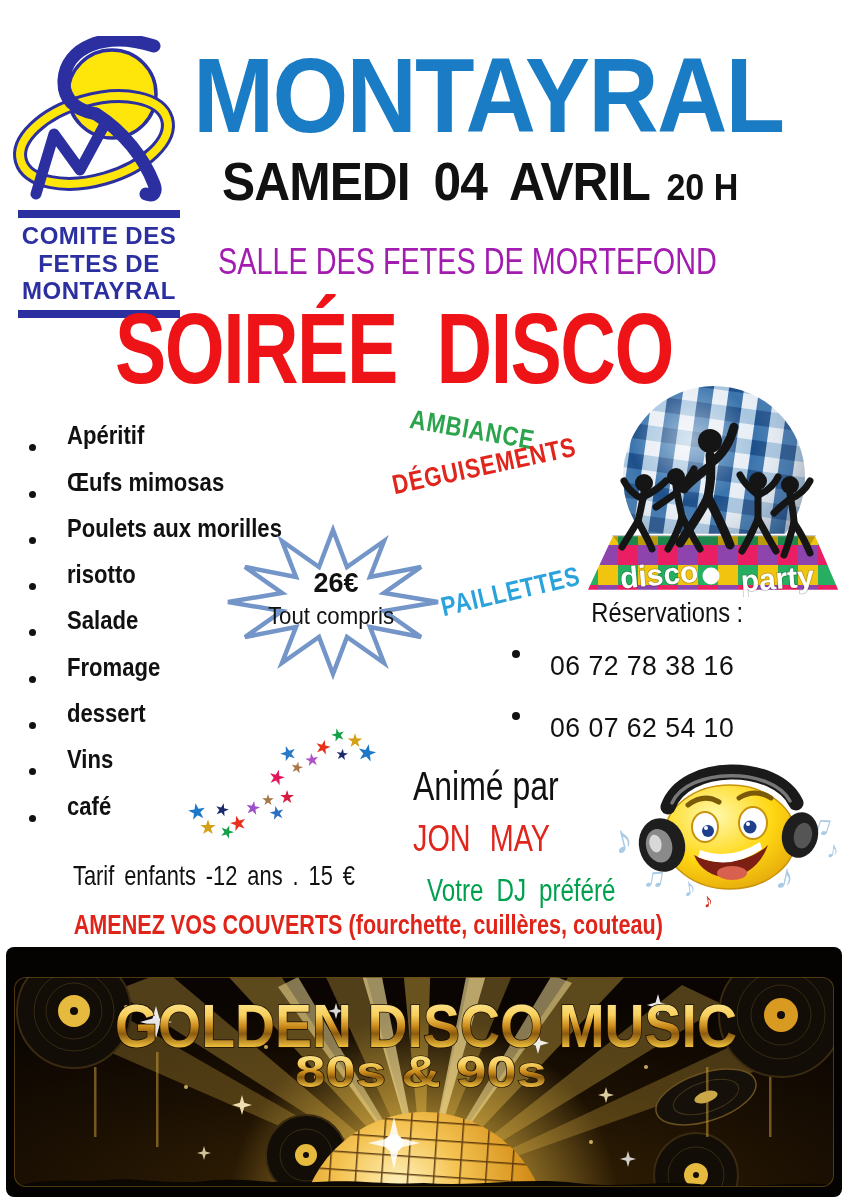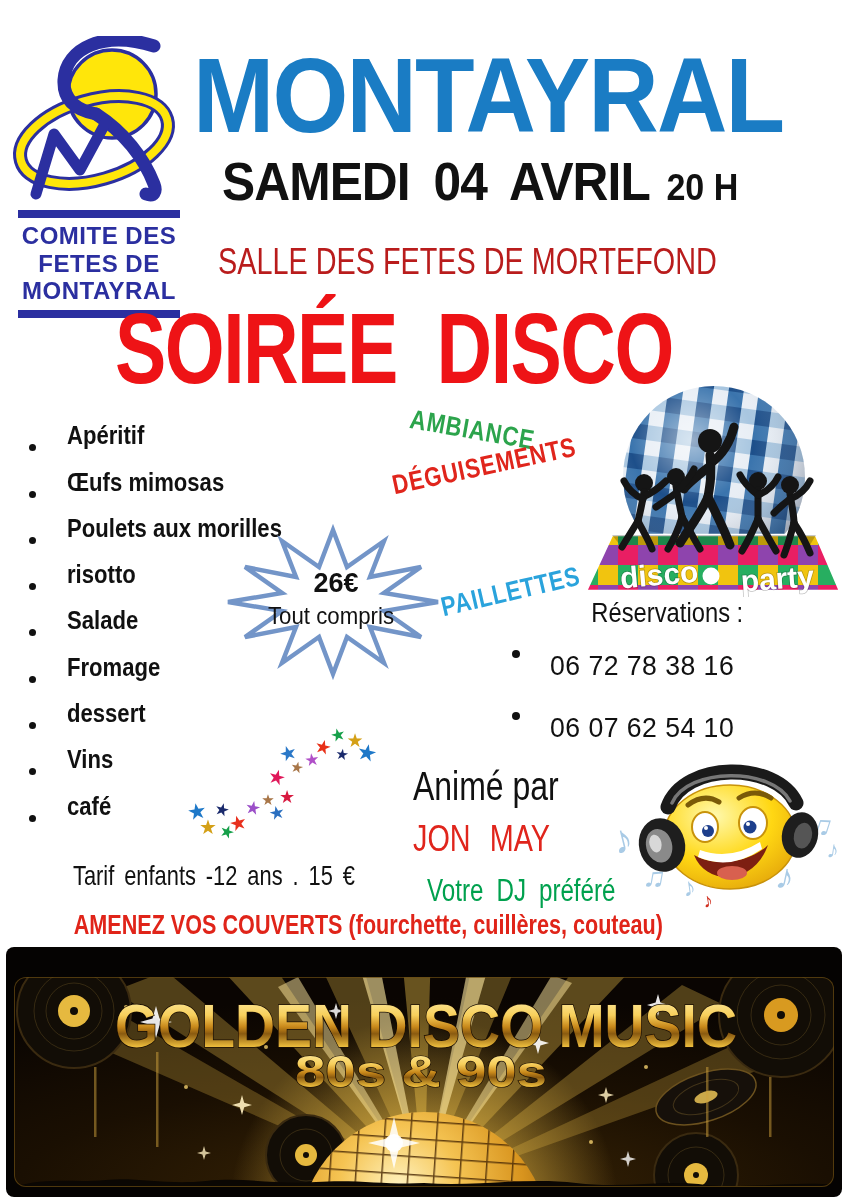--- a/index.html
+++ b/index.html
@@ -12,21 +12,21 @@
   
   .logo{left:8px;top:36px;width:182px;text-align:center}
   .logo-bar{width:162px;height:8px;background:#2b2fa0;margin:2px auto 4px}
   .logo-text{font-size:24px;font-weight:bold;color:#2b2fa0;line-height:27.5px;letter-spacing:.5px}
 
   
   .title{left:193px;top:42px;font-size:106px;font-weight:bold;color:#1a7cc4;line-height:1;letter-spacing:-2px}
   .date-row{left:222px;top:150px;display:flex;align-items:baseline;gap:18px;transform:scaleX(.92);transform-origin:left top;white-space:nowrap}
   .date{font-size:54px;font-weight:bold;letter-spacing:-1px;word-spacing:12px}
   .time{font-size:37px;font-weight:bold}
-  .venue{left:218px;top:241px;font-size:36px;color:#b91c1c}
+  .venue{left:218px;top:241px;font-size:36px;color:#a21caf}
   .event{left:115px;top:298px;font-size:100px;font-weight:bold;color:#ee1316;line-height:1;word-spacing:26px;letter-spacing:-2px}
 
   
   .menu{left:20px;top:405px;list-style:none;width:340px}
   .menu li{display:flex;align-items:flex-end;height:46.3px}
   .mdot{width:7px;height:7px;border-radius:50%;background:#111;margin-left:9px;flex:0 0 auto}
   .mtxt{margin-left:31px;font-size:26px;font-weight:bold}
 
   
   .vibe{font-weight:bold;font-size:27px;letter-spacing:1px;white-space:nowrap}

